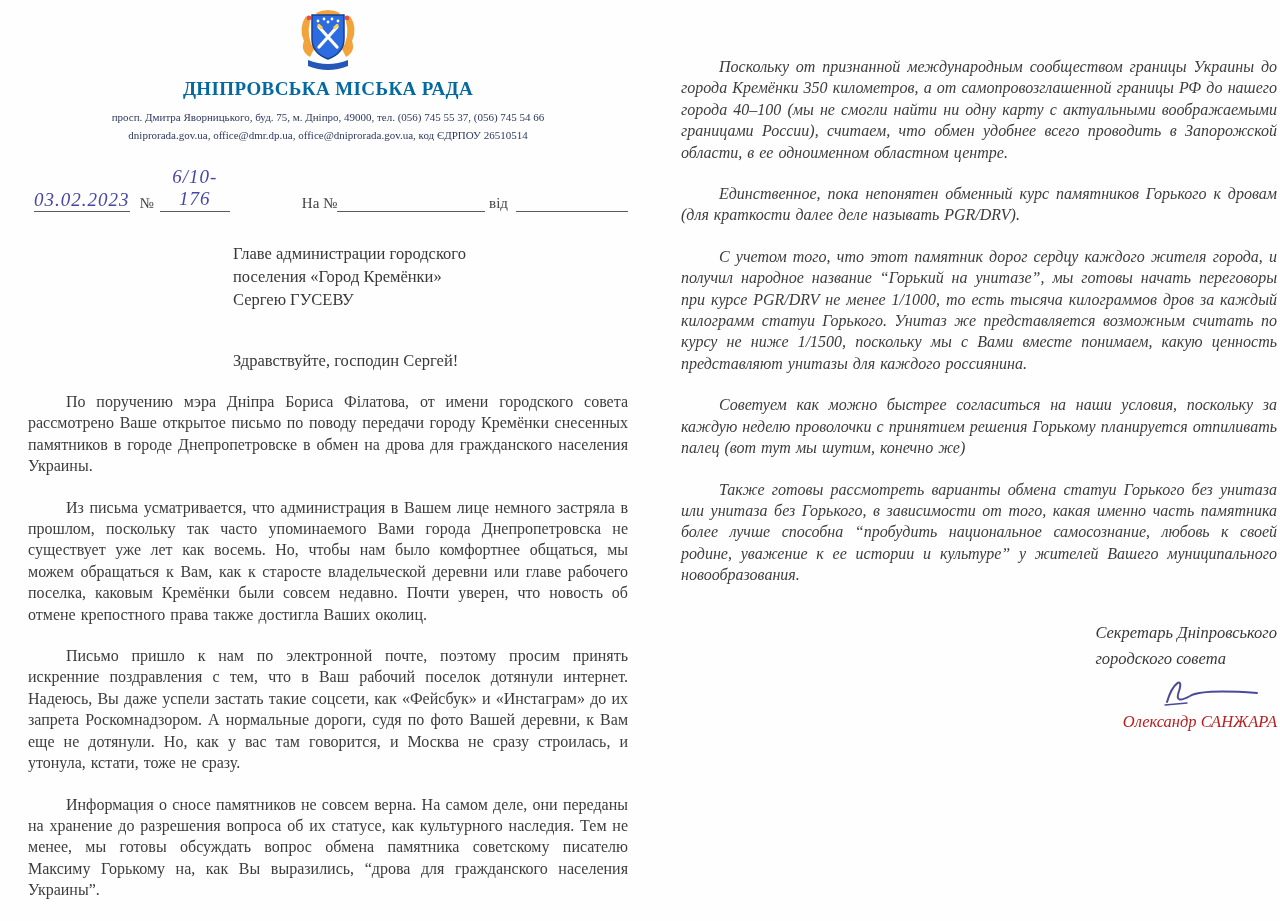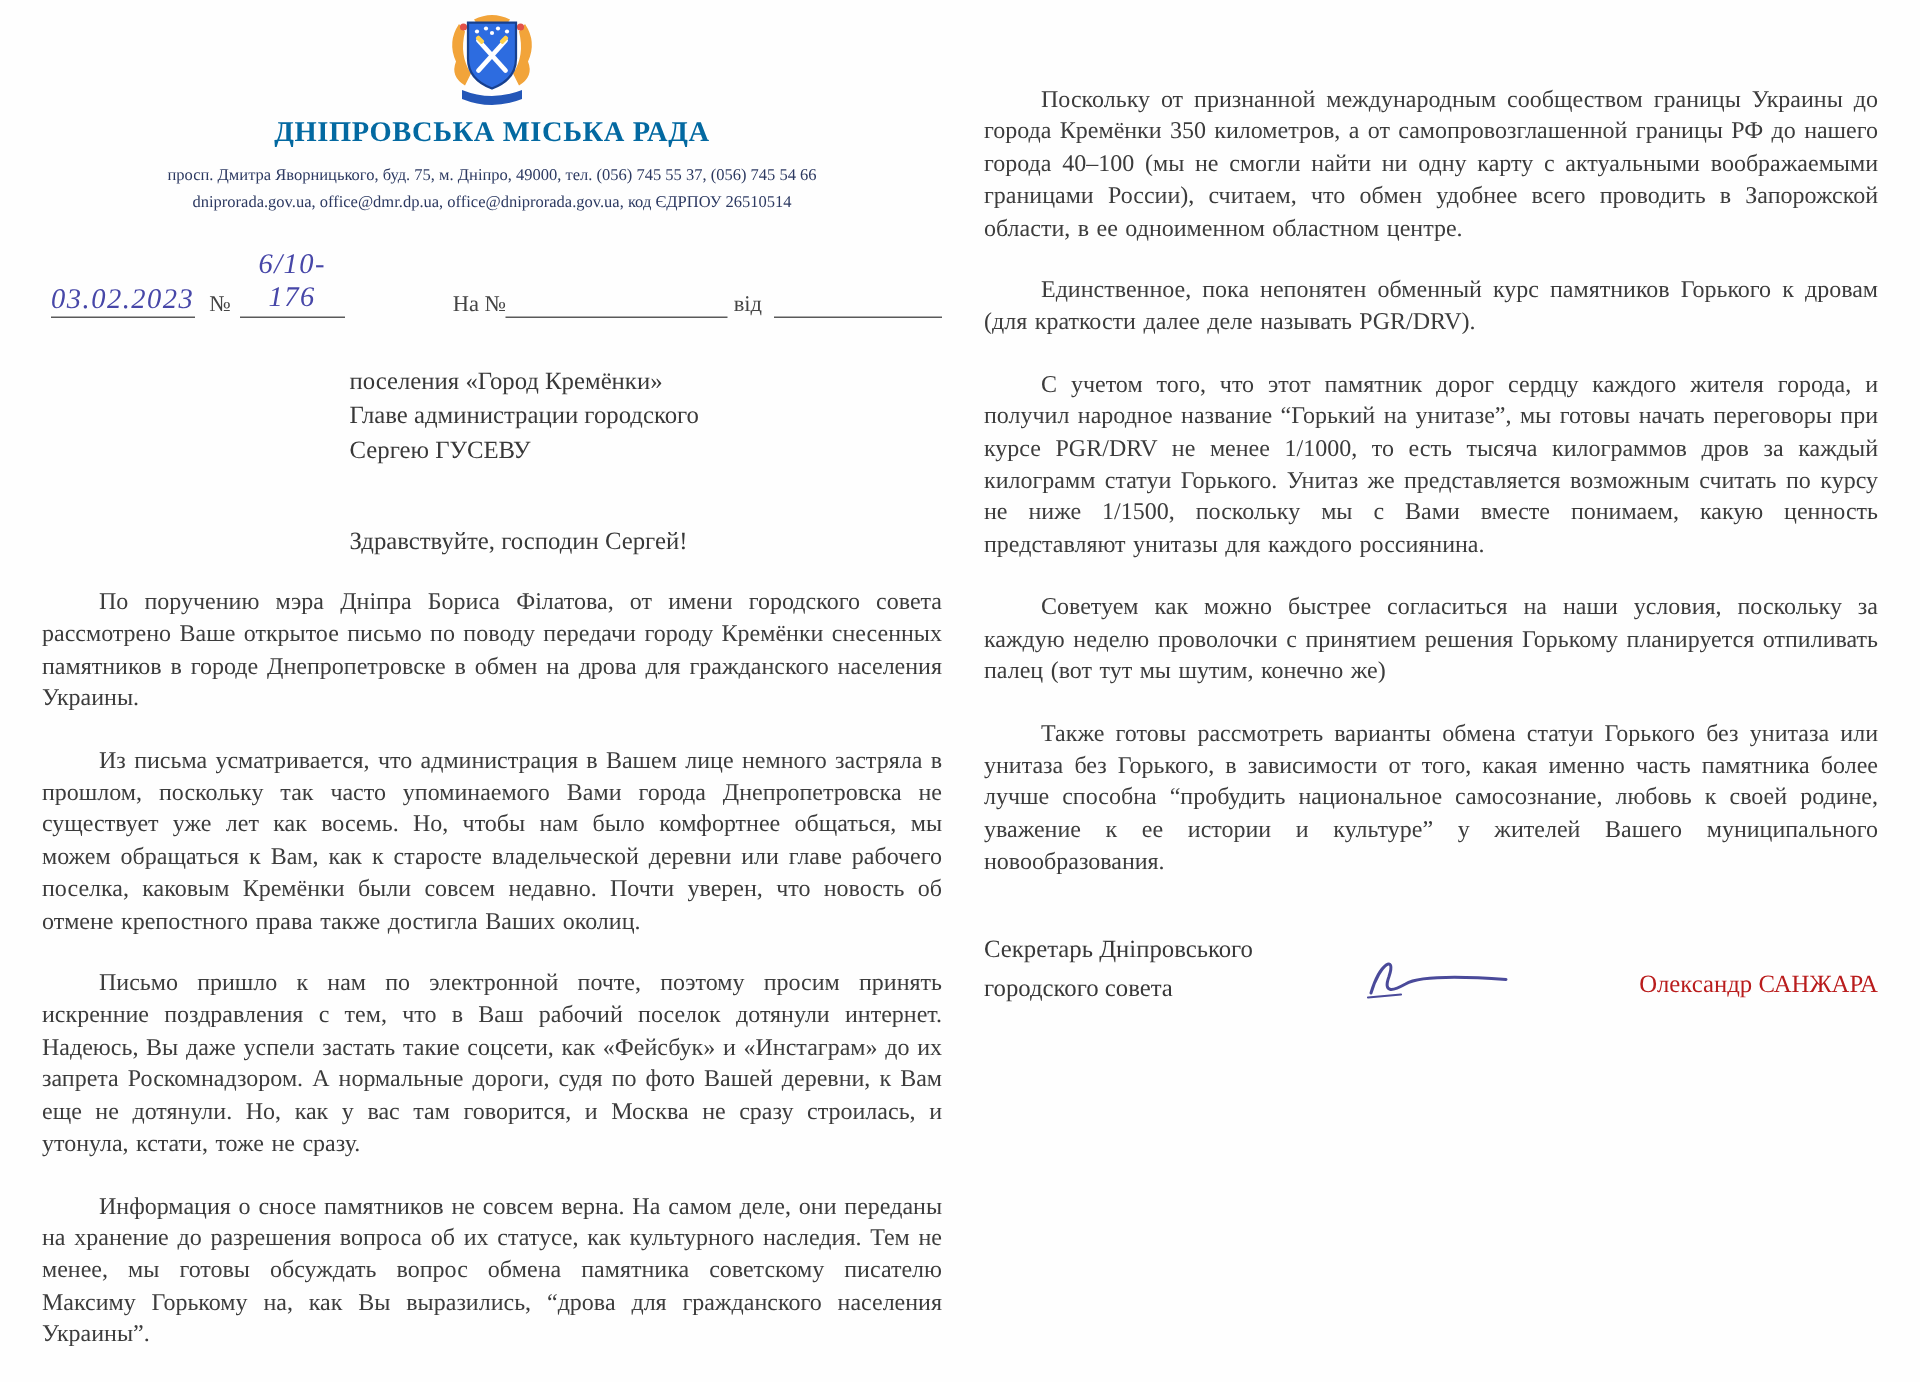--- a/index.html
+++ b/index.html
@@ -6,21 +6,21 @@
   body {
     width:1280px; height:921px;
     background:#fefefe;
     font-family:"Liberation Serif", serif;
     color:#3c3c3c;
     position:relative;
     overflow:hidden;
   }
   .col { position:absolute; }
   .col-left  { left:28px;  top:6px;  width:600px; }
-  .col-right { left:656px; top:56px; width:596px; }
+  .col-right { left:681px; top:56px; width:596px;font-style:italic; }
 
   .letterhead { text-align:center; }
   .emblem { display:block; margin:0 auto 4px auto; }
   .org-name {
     color:#0369a1; font-weight:bold; font-size:19px;
     letter-spacing:0.4px; margin-top:4px;
   }
   .address { color:#2c3961; font-size:11px; line-height:17.5px; margin-top:9px; }
 
   .ref-line {
@@ -48,21 +48,21 @@
   .para {
     font-size:16px; line-height:21.4px;
     text-align:justify; text-indent:38px;
     margin:20px 0 0 0;
     word-spacing:1px;
   }
   .col-right .para:first-child { margin-top:0; }
 
   .signature {
     display:flex; justify-content:space-between; align-items:flex-end;
-    margin-top:34px; font-size:16.5px;
+    margin-top:34px; font-size:16.5px;flex-direction:column;
   }
   .sig-title { line-height:26px; color:#383838; }
   .sig-mark  { margin:0 10px 2px 0; }
   .sig-name  { white-space:nowrap; color:#b91c1c; padding-bottom:6px; }
 </style>
 </head>
 <body>
 
 <div class="col col-left">
 
@@ -96,22 +96,22 @@
     <span class="u date-field hand">03.02.2023</span>
     <span class="num-label">№</span>
     <span class="u number-field hand">6/10-176</span>
     <span class="reply-group">
       <span>На №</span><span class="u blank blank-no"></span>
       <span>від</span><span class="u blank blank-date"></span>
     </span>
   </div>
 
   <div class="addressee">
+    <div>Главе администрации городского</div>
     <div>поселения «Город Кремёнки»</div>
-    <div>Главе администрации городского</div>
     <div>Сергею ГУСЕВУ</div>
   </div>
 
   <div class="greeting">Здравствуйте, господин Сергей!</div>
 
   <p class="para">По поручению мэра Дніпра Бориса Філатова, от имени городского совета рассмотрено Ваше открытое письмо по поводу передачи городу Кремёнки снесенных памятников в городе Днепропетровске в обмен на дрова для гражданского населения Украины.</p>
   <p class="para">Из письма усматривается, что администрация в Вашем лице немного застряла в прошлом, поскольку так часто упоминаемого Вами города Днепропетровска не существует уже лет как восемь. Но, чтобы нам было комфортнее общаться, мы можем обращаться к Вам, как к старосте владельческой деревни или главе рабочего поселка, каковым Кремёнки были совсем недавно. Почти уверен, что новость об отмене крепостного права также достигла Ваших околиц.</p>
   <p class="para">Письмо пришло к нам по электронной почте, поэтому просим принять искренние поздравления с тем, что в Ваш рабочий поселок дотянули интернет. Надеюсь, Вы даже успели застать такие соцсети, как «Фейсбук» и «Инстаграм» до их запрета Роскомнадзором. А нормальные дороги, судя по фото Вашей деревни, к Вам еще не дотянули. Но, как у вас там говорится, и Москва не сразу строилась, и утонула, кстати, тоже не сразу.</p>
   <p class="para">Информация о сносе памятников не совсем верна. На самом деле, они переданы на хранение до разрешения вопроса об их статусе, как культурного наследия. Тем не менее, мы готовы обсуждать вопрос обмена памятника советскому писателю Максиму Горькому на, как Вы выразились, “дрова для гражданского населения Украины”.</p>
 </div>

